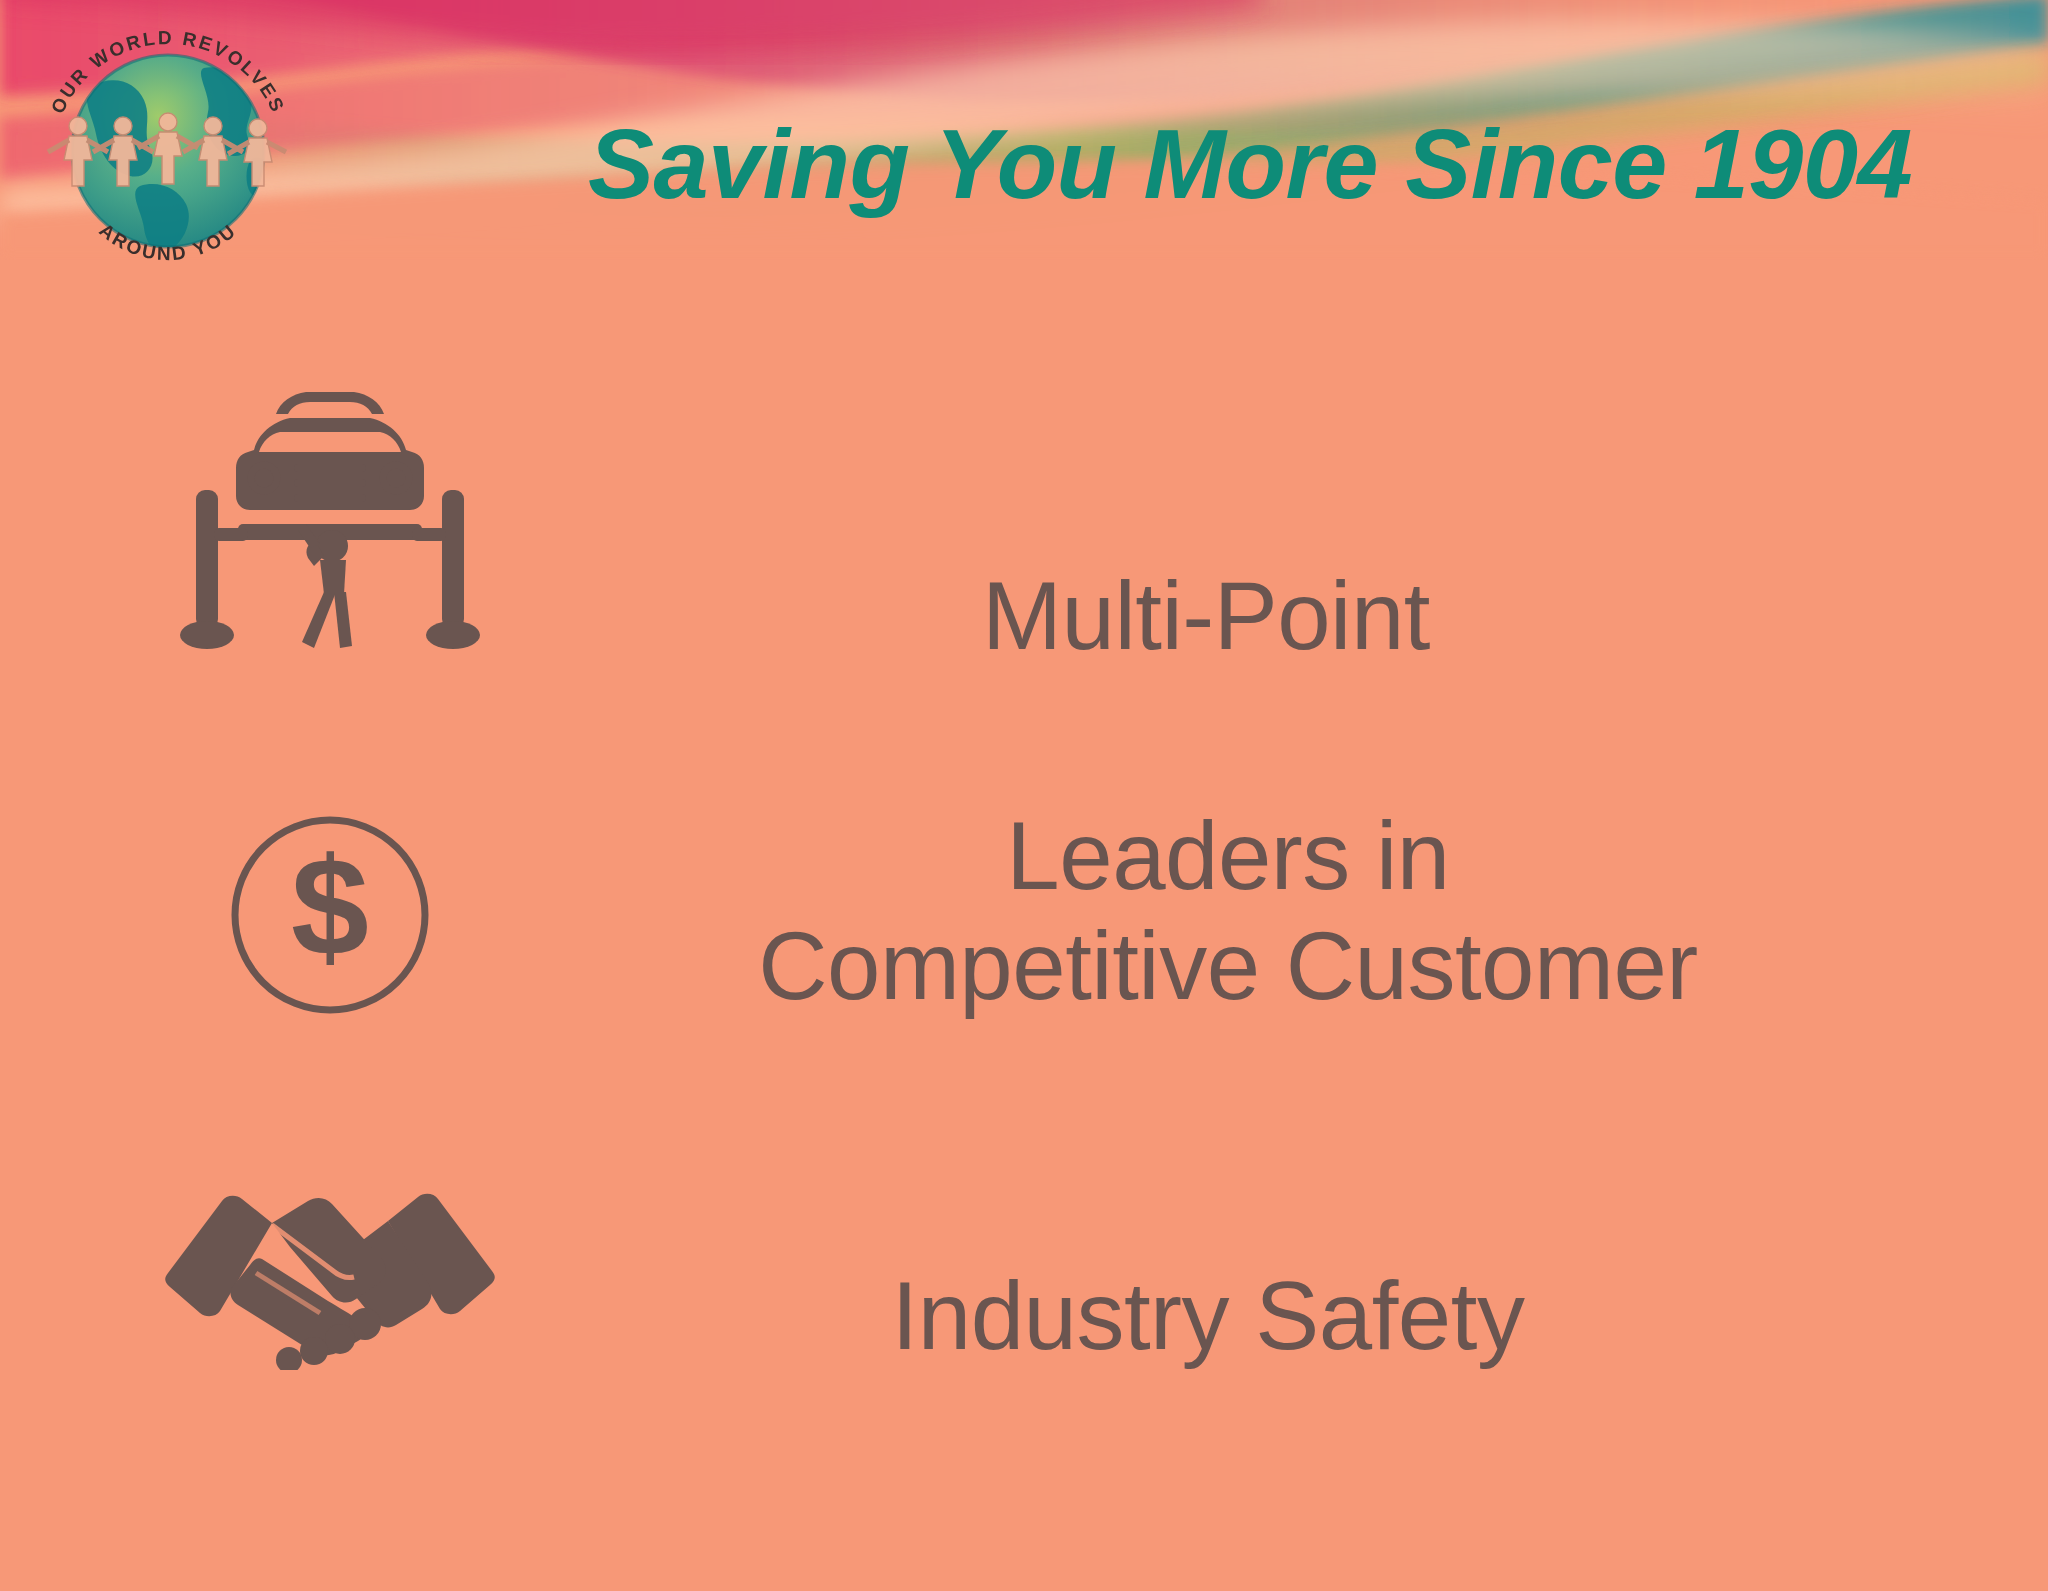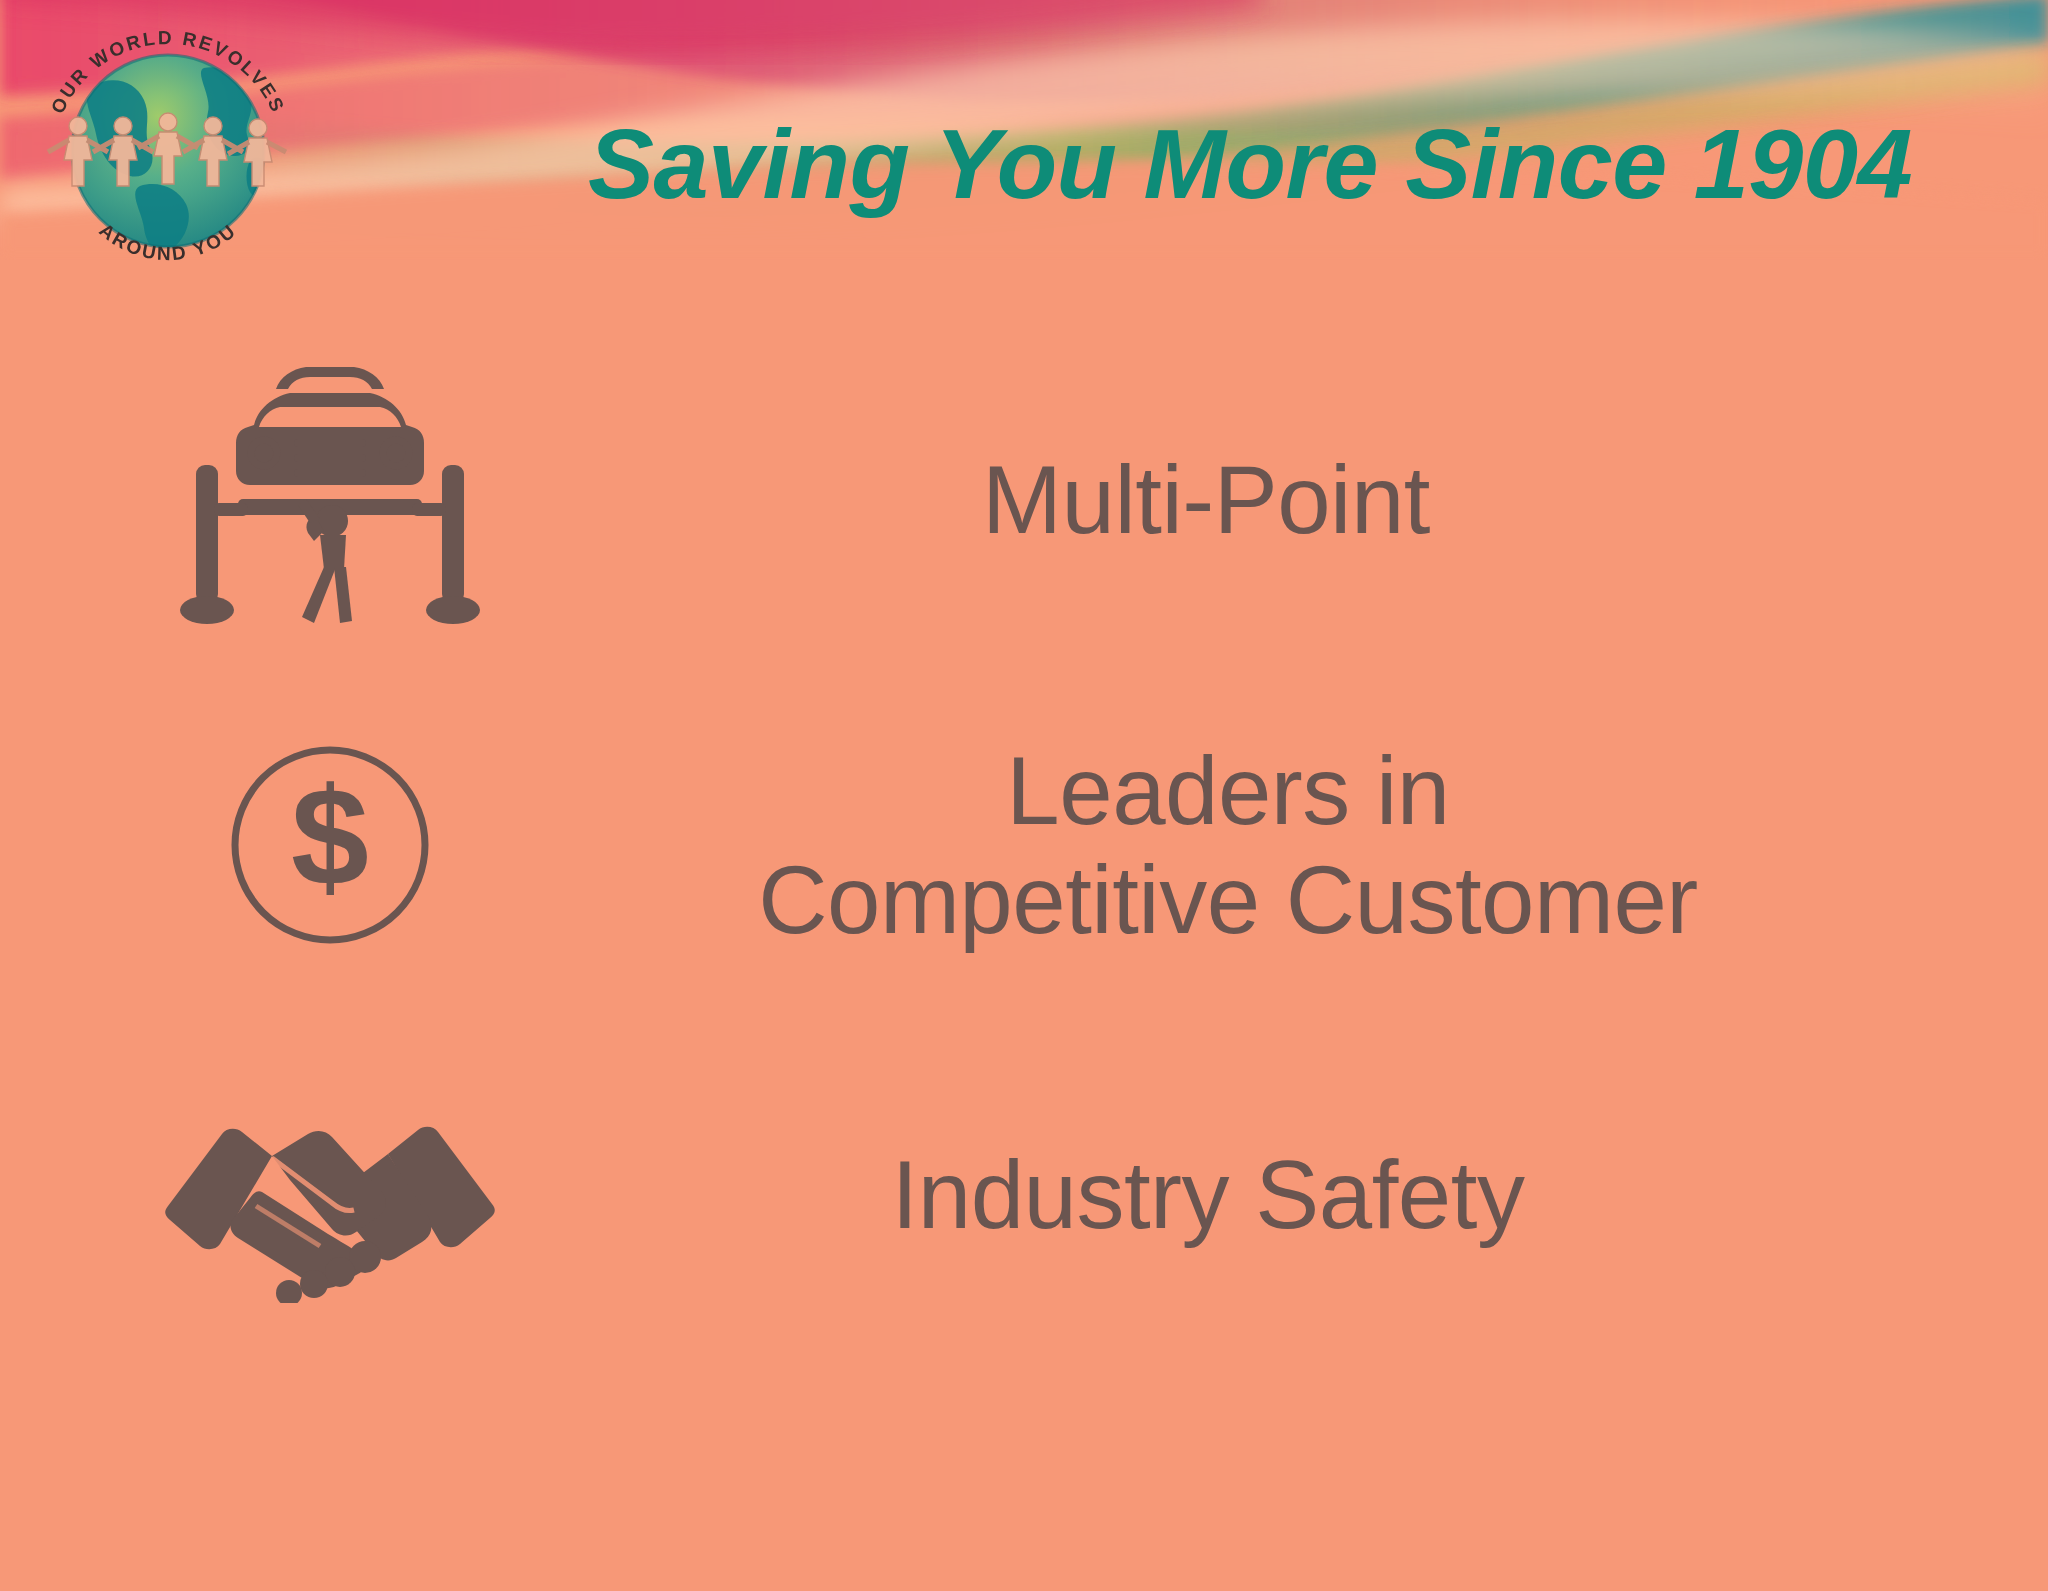--- a/index.html
+++ b/index.html
@@ -55,21 +55,21 @@
   
   #features {
     position: absolute;
     left: 0;
     top: 330px;
     width: 2048px;
   }
 
   .feature-row {
     display: flex;
-    align-items: center;
+    align-items: flex-end;
     width: 2048px;
   }
   #row-inspection { height: 340px; }
   #row-pricing    { height: 350px; }
   #row-service    { height: 350px; }
 
   .feature-icon {
     flex: 0 0 660px;
     display: flex;
     align-items: center;

